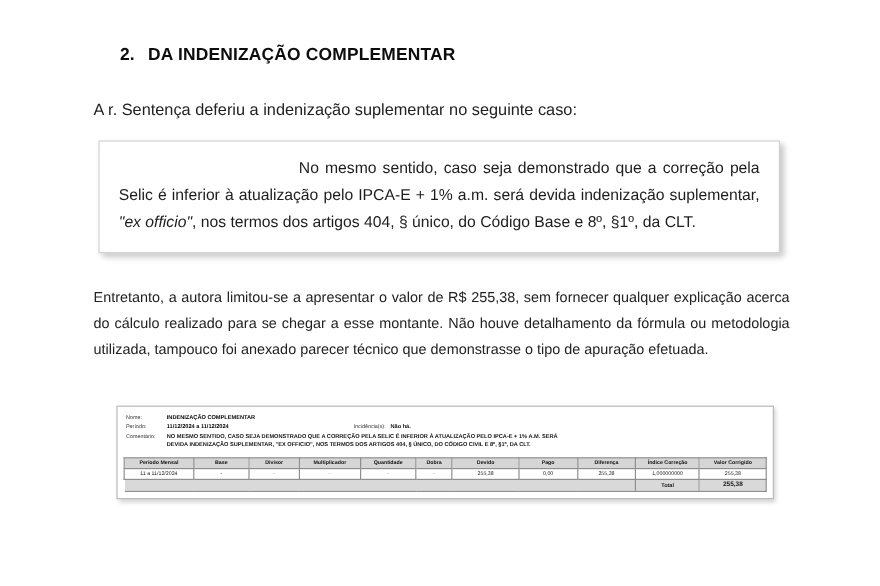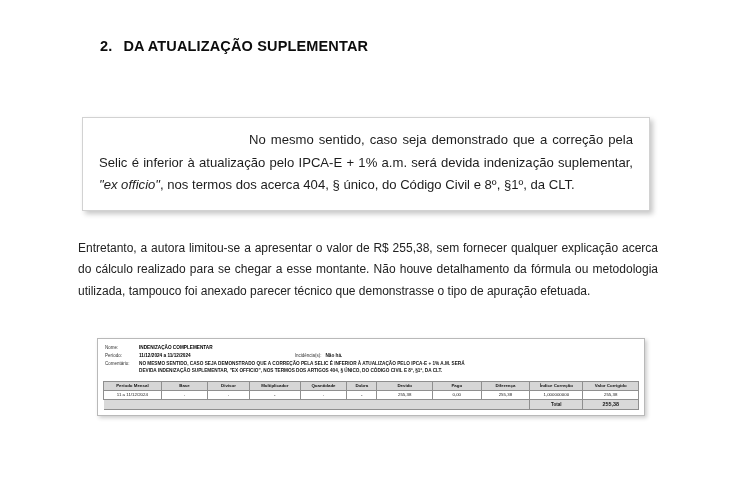--- a/index.html
+++ b/index.html
@@ -196,26 +196,27 @@
   .col-dif     { width: 10.0%; }
   .col-indice  { width: 11.0%; }
   .col-valor   { width: 11.5%; }
 </style>
 </head>
 <body>
 
 <div class="page">
 
   <div class="heading">
-    <span class="num">2.</span><span>DA ATUALIZAÇÃO SUPLEMENTAR</span>
+    <span class="num">2.</span><span>DA INDENIZAÇÃO COMPLEMENTAR</span>
   </div>
 
+  <div class="intro">A r. Sentença deferiu a indenização suplementar no seguinte caso:</div>
 
   <div class="quote-box">
-    <p class="quote-text"><span>No mesmo sentido, caso seja demonstrado que a correção pela Selic é inferior à atualização pelo IPCA-E + 1% a.m. será devida indenização suplementar, </span><i>"ex officio"</i><span>, nos termos dos acerca 404, § único, do Código Civil e 8º, §1º, da CLT.</span></p>
+    <p class="quote-text"><span>No mesmo sentido, caso seja demonstrado que a correção pela Selic é inferior à atualização pelo IPCA-E + 1% a.m. será devida indenização suplementar, </span><i>"ex officio"</i><span>, nos termos dos artigos 404, § único, do Código Base e 8º, §1º, da CLT.</span></p>
   </div>
 
   <div class="body-para">Entretanto, a autora limitou-se a apresentar o valor de R$ 255,38, sem fornecer qualquer explicação acerca do cálculo realizado para se chegar a esse montante. Não houve detalhamento da fórmula ou metodologia utilizada, tampouco foi anexado parecer técnico que demonstrasse o tipo de apuração efetuada.</div>
 
   <div class="embed">
 
     <div class="embed-meta">
 
       <div class="meta-row">
         <span class="meta-label">Nome:</span>

